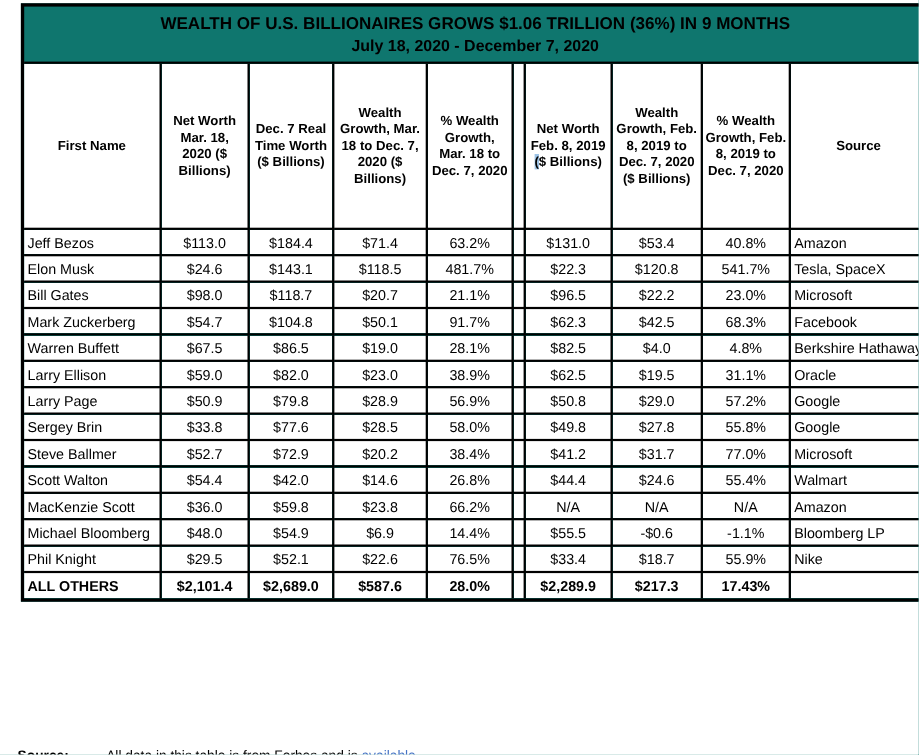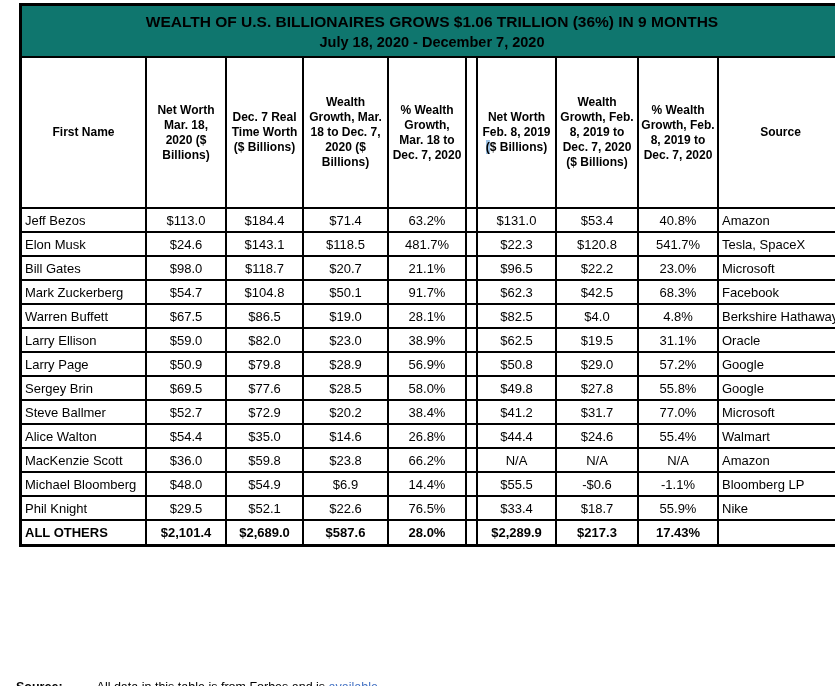--- a/index.html
+++ b/index.html
@@ -211,21 +211,21 @@
             <td class="c">$28.9</td>
             <td class="c">56.9%</td>
             <td class="divider"></td>
             <td class="c">$50.8</td>
             <td class="c">$29.0</td>
             <td class="c">57.2%</td>
             <td class="l">Google</td>
           </tr>
           <tr>
             <td class="l">Sergey Brin</td>
-            <td class="c">$69.5</td>
+            <td class="c">$33.8</td>
             <td class="c">$77.6</td>
             <td class="c">$28.5</td>
             <td class="c">58.0%</td>
             <td class="divider"></td>
             <td class="c">$49.8</td>
             <td class="c">$27.8</td>
             <td class="c">55.8%</td>
             <td class="l">Google</td>
           </tr>
           <tr>
@@ -234,23 +234,23 @@
             <td class="c">$72.9</td>
             <td class="c">$20.2</td>
             <td class="c">38.4%</td>
             <td class="divider"></td>
             <td class="c">$41.2</td>
             <td class="c">$31.7</td>
             <td class="c">77.0%</td>
             <td class="l">Microsoft</td>
           </tr>
           <tr>
-            <td class="l">Alice Walton</td>
+            <td class="l">Scott Walton</td>
             <td class="c">$54.4</td>
-            <td class="c">$35.0</td>
+            <td class="c">$42.0</td>
             <td class="c">$14.6</td>
             <td class="c">26.8%</td>
             <td class="divider"></td>
             <td class="c">$44.4</td>
             <td class="c">$24.6</td>
             <td class="c">55.4%</td>
             <td class="l">Walmart</td>
           </tr>
           <tr>
             <td class="l">MacKenzie Scott</td>

